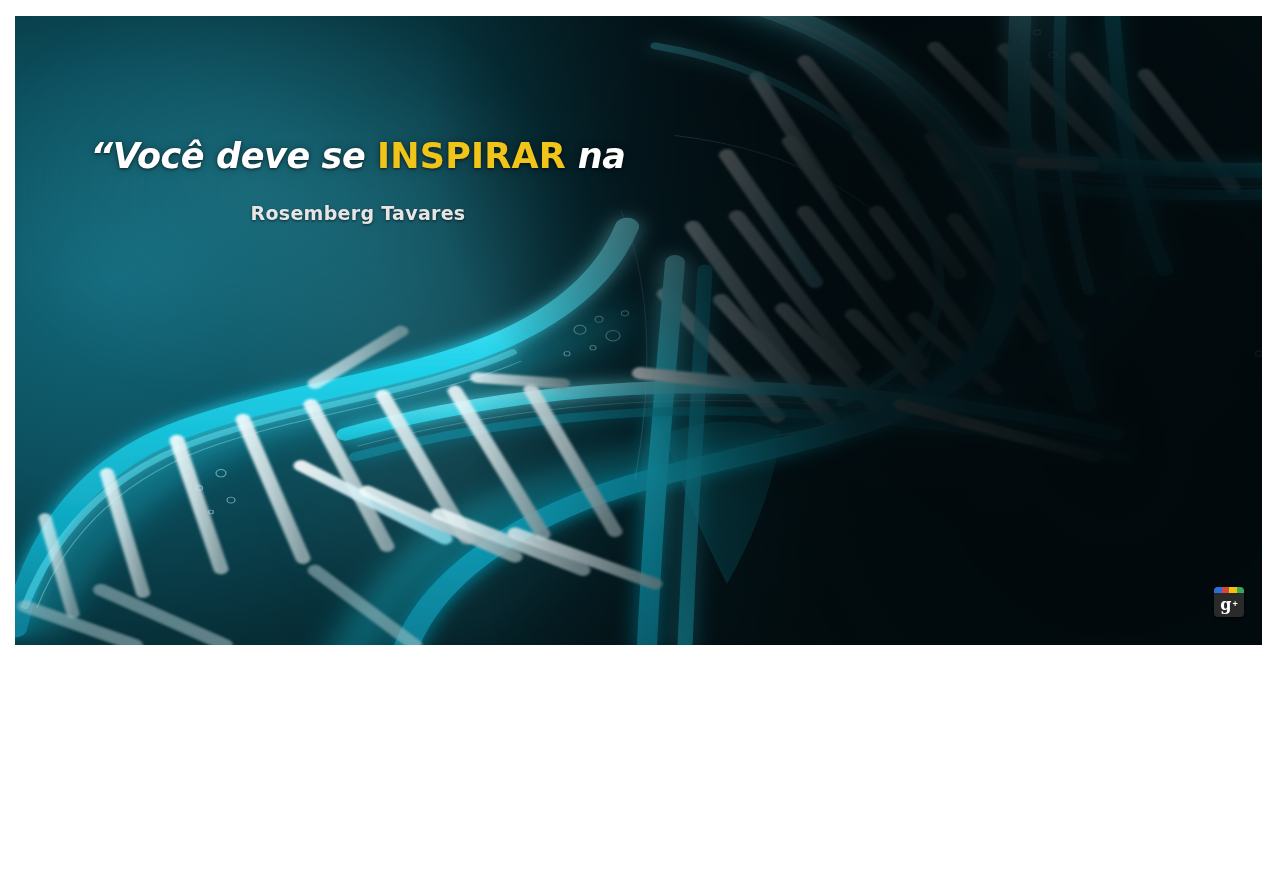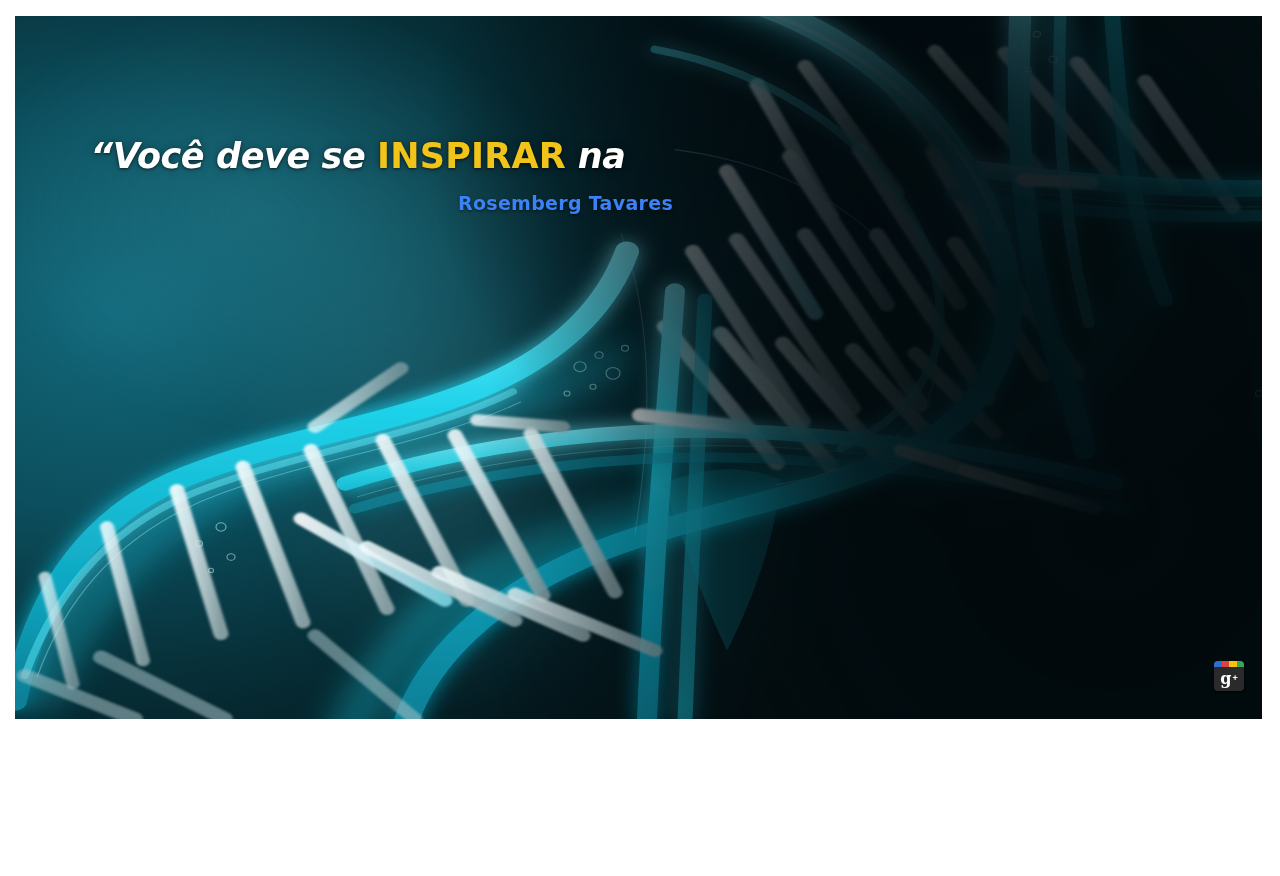--- a/index.html
+++ b/index.html
@@ -20,21 +20,21 @@
     height: 876px;
     background: #ffffff;
   }
 
   
   #artwork {
     position: absolute;
     left: 15px;
     top: 16px;
     width: 1247px;
-    height: 703px;
+    height: 629px;
     overflow: hidden;
     background: #04161a;
   }
 
   
   .bg-base {
     position: absolute;
     inset: 0;
     background:
       radial-gradient(ellipse 820px 620px at 8% 42%, #12687a 0%, #0c4f5e 32%, #073039 58%, #04181d 82%, #030f12 100%),
@@ -85,28 +85,27 @@
       0 1px 3px rgba(0,0,0,0.55),
       0 0 9px rgba(0,0,0,0.35);
   }
   .hl {
     color: #f0c419;
     font-style: normal;
     font-weight: 700;
     letter-spacing: 0.2px;
   }
   #author {
-    margin-top: 10px;
+    margin-top: 20px;
     font-family: "DejaVu Sans", sans-serif;
     font-weight: 700;
     font-size: 19px;
     letter-spacing: 0.3px;
-    color: #3b82f6;
+    color: #e5e5e5;
     text-shadow: 0 1px 3px rgba(0,0,0,0.6);
-    text-align: right;
   }
 
   
   #credit {
     position: absolute;
     right: 18px;
     bottom: 28px;
     display: flex;
     align-items: center;
     gap: 10px;

